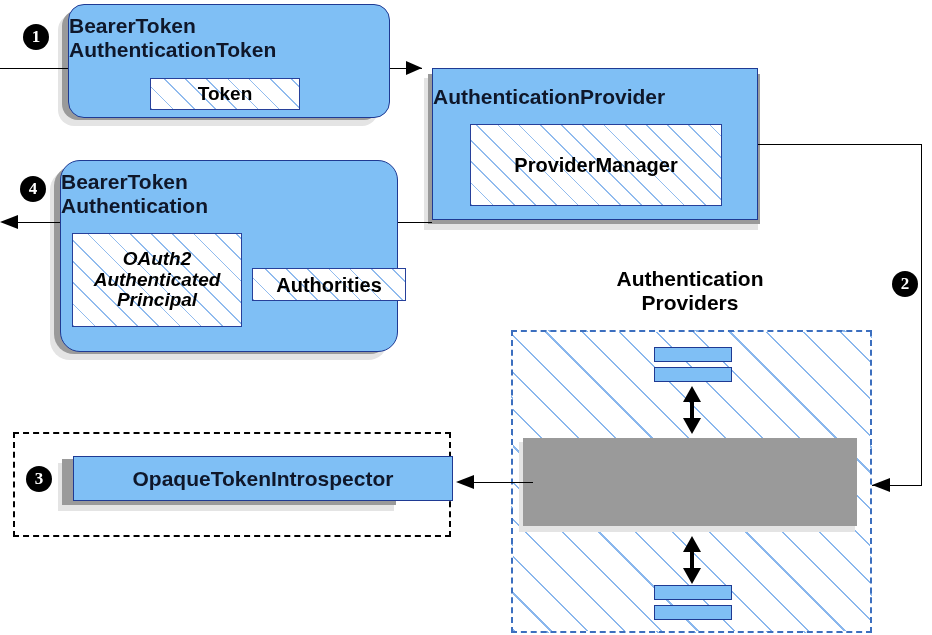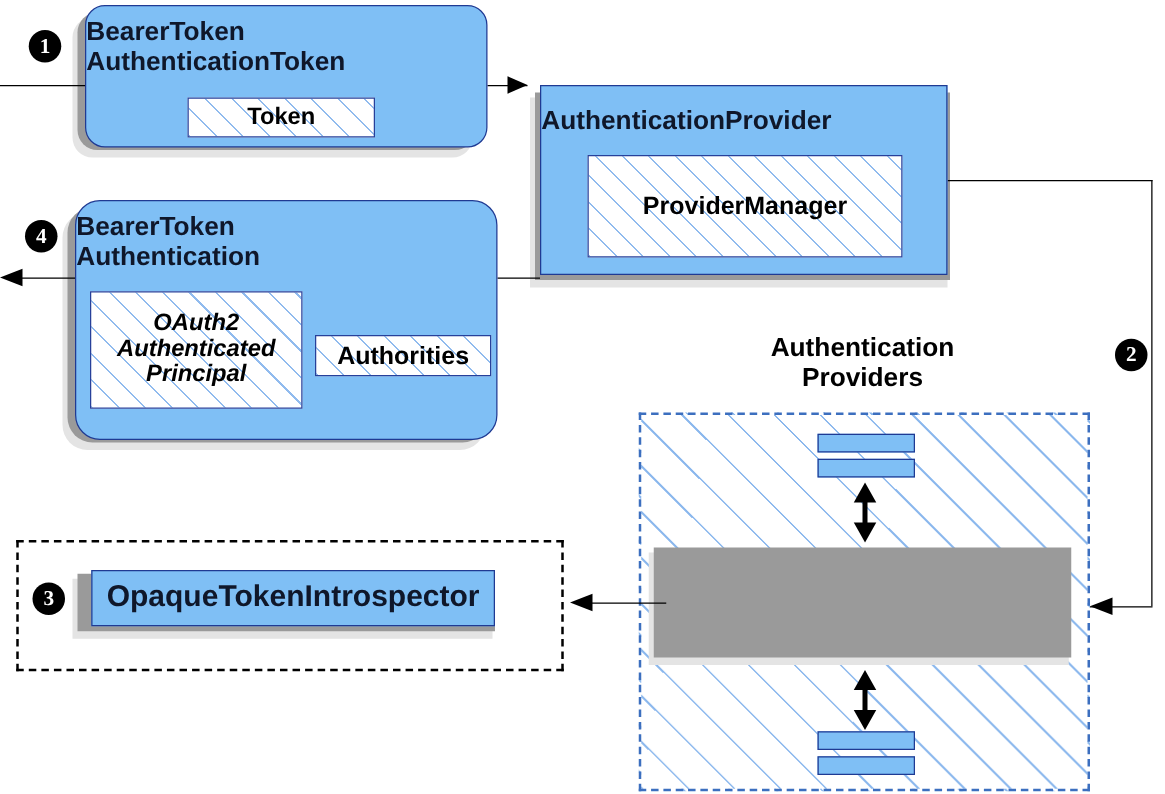--- a/index.html
+++ b/index.html
@@ -204,39 +204,39 @@
   <div class="shadow-dark" style="left:54px; top:166px; width:336px; height:188px; border-radius:20px;"></div>
   <div class="comp" style="left:60px; top:160px; width:338px; height:192px; border-radius:20px; font-size:21px; padding-top:9px;">
     <span class="title">BearerToken
 Authentication</span>
   </div>
   <div class="hatch-white" style="left:72px; top:233px; width:170px; height:94px; font-size:19px;font-style:italic;">
     <span>OAuth2
 Authenticated
 Principal</span>
   </div>
-  <div class="hatch-white" style="left:252px; top:268px; width:141px; height:33px; font-size:20px;justify-content:center;">
+  <div class="hatch-white" style="left:252px; top:268px; width:154px; height:33px; font-size:20px;justify-content:center;">
     <span>Authorities</span>
   </div>
 
   <div class="section-label" style="left:582px; top:267px; width:216px; font-size:21px;">Authentication
 Providers</div>
 
   <div class="bar" style="left:654px; top:347px; width:78px; height:15px;"></div>
   <div class="bar" style="left:654px; top:367px; width:78px; height:15px;"></div>
 
   <div class="shadow-light" style="left:519px; top:442px; width:336px; height:90px;"></div>
   <div class="shadow-dark" style="left:523px; top:438px; width:334px; height:88px;"></div>
 
   <div class="bar" style="left:654px; top:585px; width:78px; height:15px;"></div>
   <div class="bar" style="left:654px; top:605px; width:78px; height:15px;"></div>
 
   <div class="shadow-light" style="left:58px; top:463px; width:336px; height:48px;"></div>
   <div class="shadow-dark" style="left:62px; top:459px; width:334px; height:46px;"></div>
-  <div class="comp" style="left:73px; top:456px; width:323px; height:45px; font-size:24px; display:flex; align-items:center; justify-content:center;">
+  <div class="comp" style="left:73px; top:456px; width:380px; height:45px; font-size:21px; display:flex; align-items:center; justify-content:center;">
     <span class="title">OpaqueTokenIntrospector</span>
   </div>
 
   <div class="badge" style="left:23px; top:24px;">1</div>
   <div class="badge" style="left:20px; top:176px;">4</div>
   <div class="badge" style="left:892px; top:271px;">2</div>
   <div class="badge" style="left:26px; top:466px;">3</div>
 
 </div>
 

